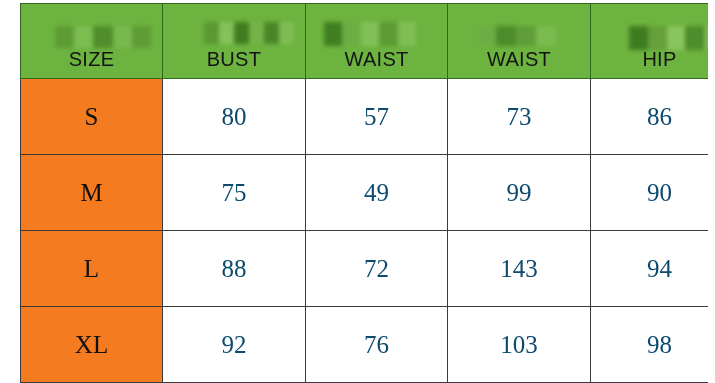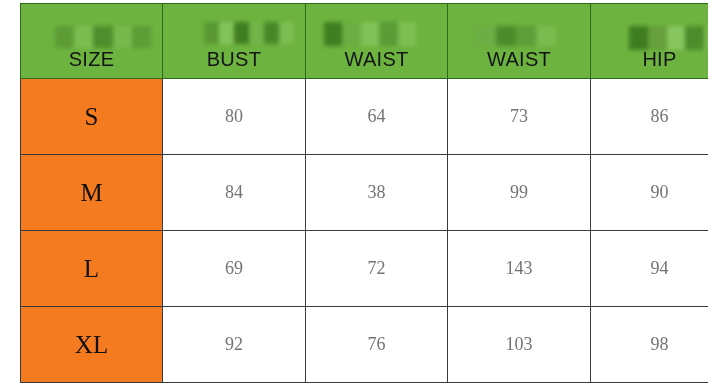--- a/index.html
+++ b/index.html
@@ -107,22 +107,22 @@
   td.size-cell {
     background: #F47B20;
     color: #111111;
     font-size: 25px;
     font-family: "Liberation Serif", "DejaVu Serif", serif;
     border-color: #4a4a4a;
   }
 
   td.measure-cell {
     background: #ffffff;
-    color: #737373;
-    font-size: 18px;
+    color: #0c4a6e;
+    font-size: 25px;
     font-family: "Liberation Serif", "DejaVu Serif", serif;
     border-color: #555555;
   }
 
   
   .right-gutter {
     position: absolute;
     top: 0;
     right: 0;
     width: 7px;
@@ -214,36 +214,36 @@
         </th>
 
       </tr>
     </thead>
 
     <tbody>
 
       <tr class="data-row">
         <td class="size-cell">S</td>
         <td class="measure-cell">80</td>
-        <td class="measure-cell">64</td>
+        <td class="measure-cell">57</td>
         <td class="measure-cell">73</td>
         <td class="measure-cell">86</td>
       </tr>
 
       <tr class="data-row">
         <td class="size-cell">M</td>
-        <td class="measure-cell">84</td>
-        <td class="measure-cell">38</td>
+        <td class="measure-cell">75</td>
+        <td class="measure-cell">49</td>
         <td class="measure-cell">99</td>
         <td class="measure-cell">90</td>
       </tr>
 
       <tr class="data-row">
         <td class="size-cell">L</td>
-        <td class="measure-cell">69</td>
+        <td class="measure-cell">88</td>
         <td class="measure-cell">72</td>
         <td class="measure-cell">143</td>
         <td class="measure-cell">94</td>
       </tr>
 
       <tr class="data-row">
         <td class="size-cell">XL</td>
         <td class="measure-cell">92</td>
         <td class="measure-cell">76</td>
         <td class="measure-cell">103</td>

